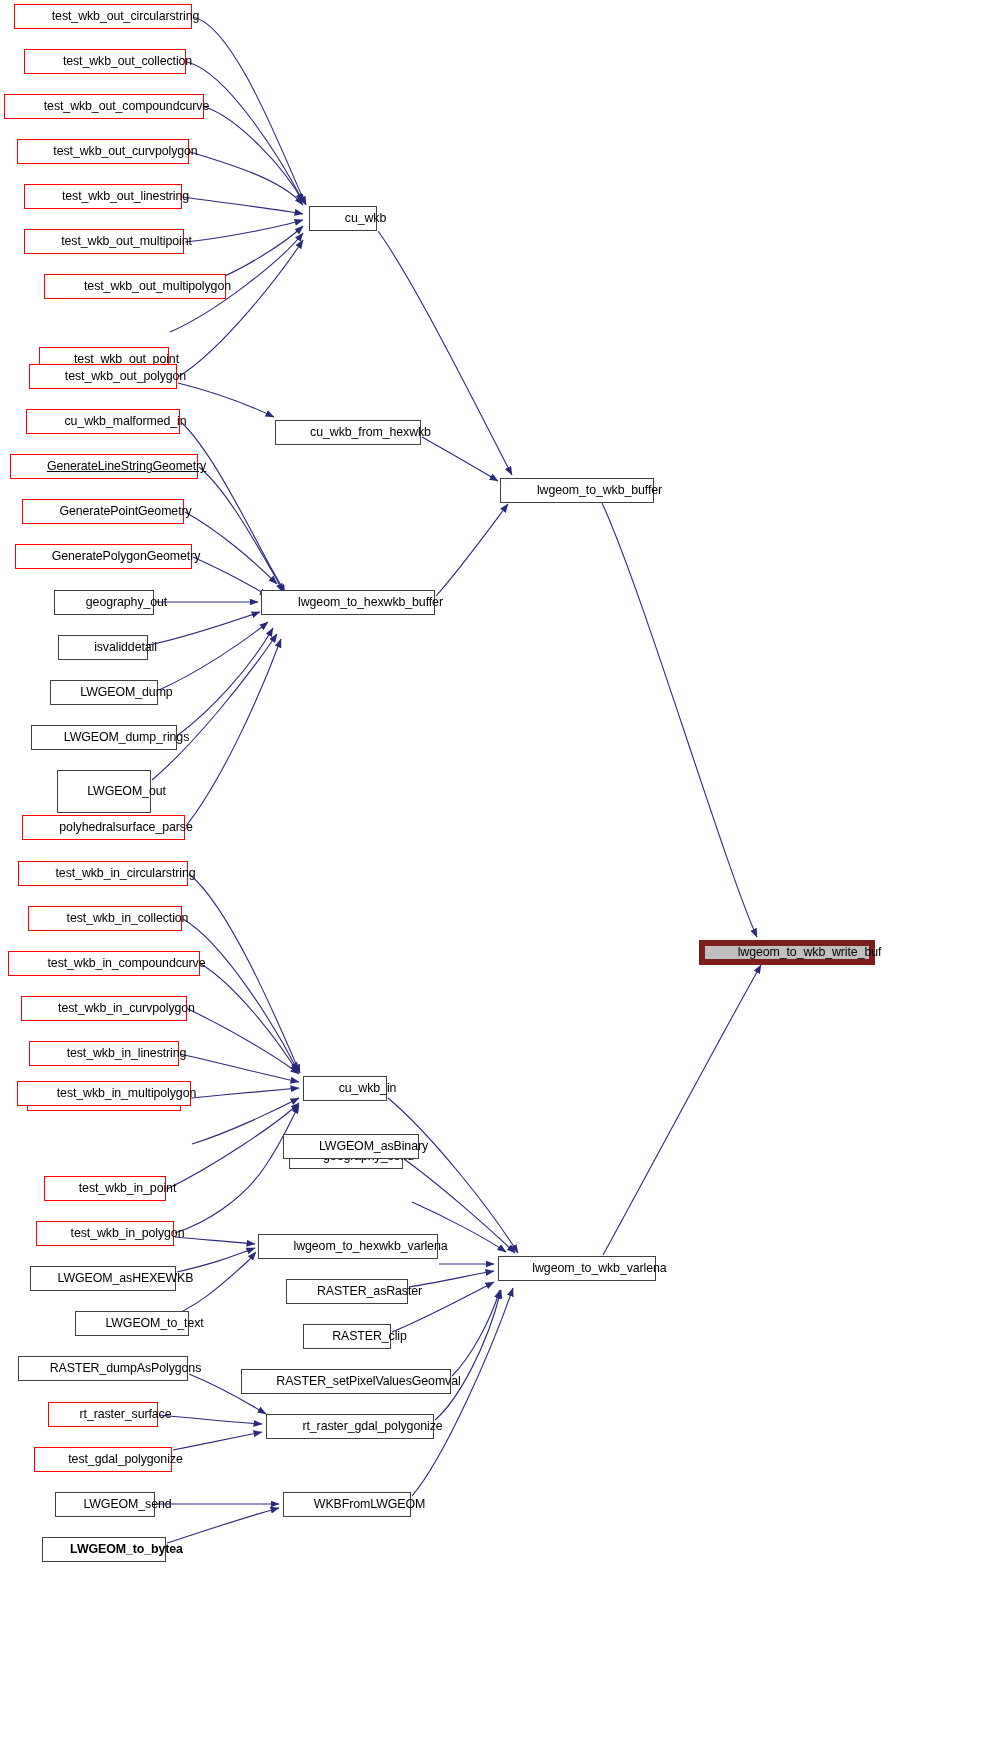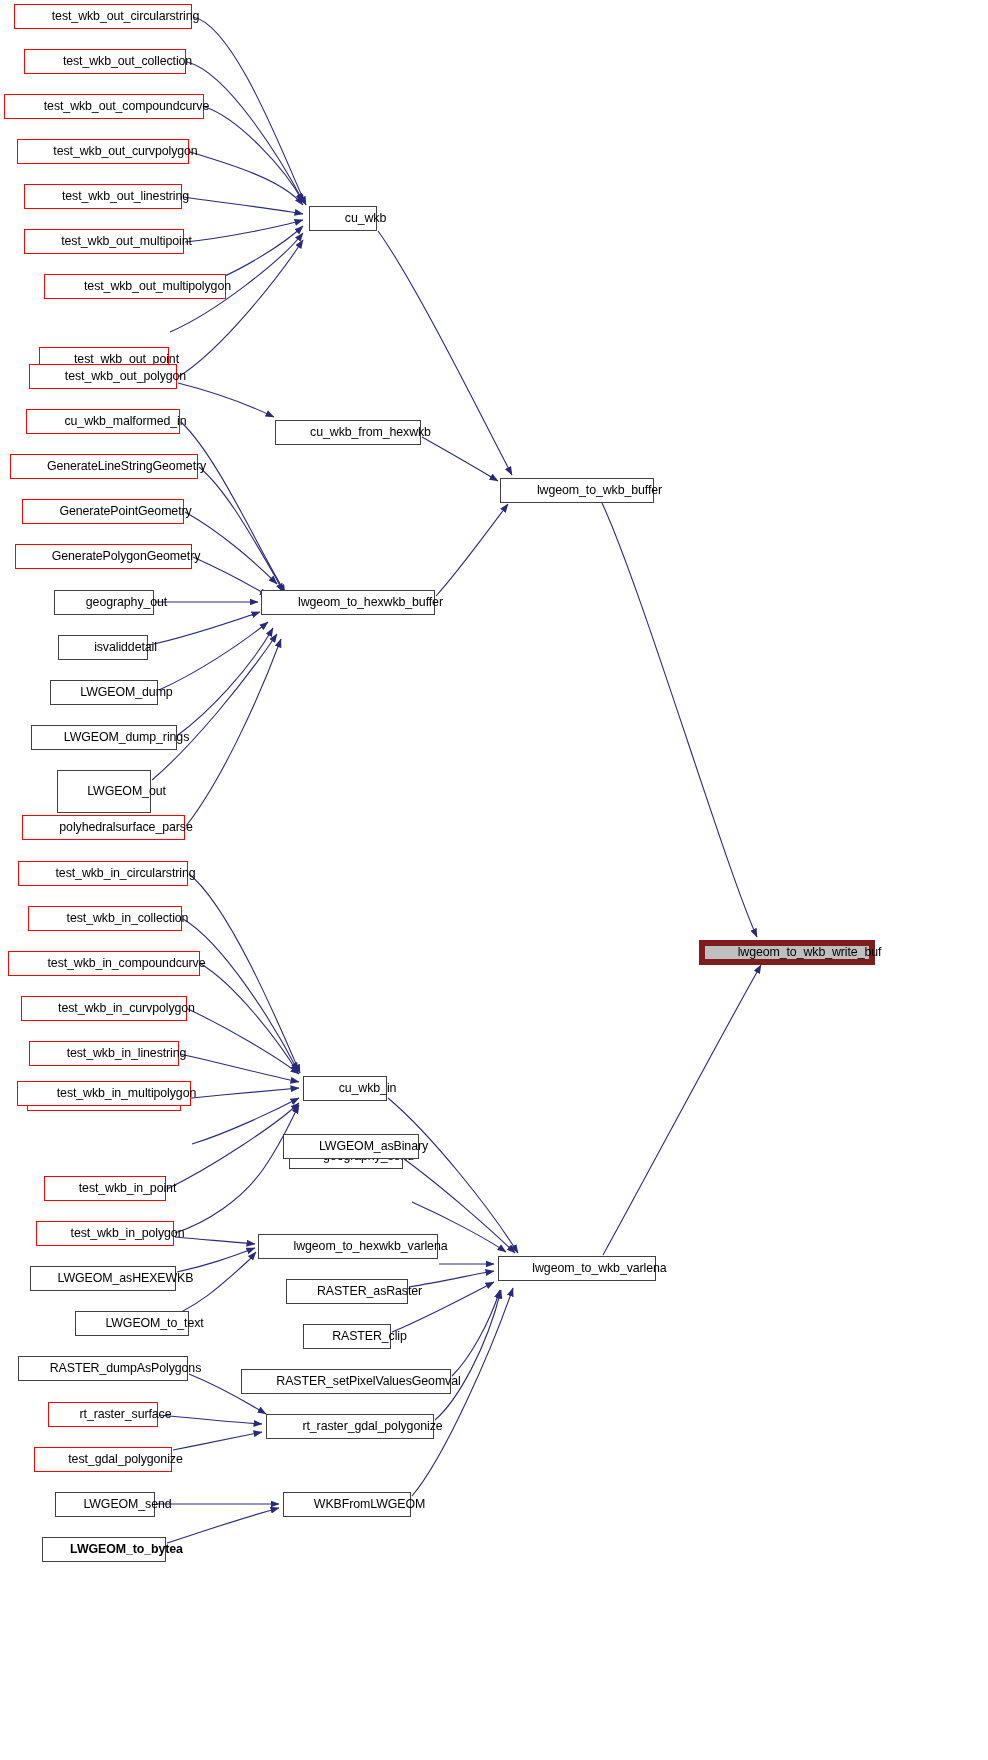--- a/index.html
+++ b/index.html
@@ -135,21 +135,21 @@
       </div>
       <div class="node red" style="left: 39px; top: 313px; width: 130px; height: 25px; margin-top: 34px;">
         <span>test_wkb_out_point</span>
       </div>
       <div class="node red" style="left: 29px; top: 364px; width: 148px; height: 25px;">
         <span>test_wkb_out_polygon</span>
       </div>
       <div class="node red" style="left: 26px; top: 409px; width: 154px; height: 25px;">
         <span>cu_wkb_malformed_in</span>
       </div>
-      <div class="node red" style="left: 10px; top: 454px; width: 188px; height: 25px;">
+      <div class="node red" style="left: 10px; top: 454px; width: 188px; height: 25px; text-decoration: underline;">
         <span>GenerateLineStringGeometry</span>
       </div>
       <div class="node red" style="left: 22px; top: 499px; width: 162px; height: 25px;">
         <span>GeneratePointGeometry</span>
       </div>
       <div class="node red" style="left: 15px; top: 544px; width: 177px; height: 25px;">
         <span>GeneratePolygonGeometry</span>
       </div>
       <div class="node" style="left: 54px; top: 590px; width: 100px; height: 25px;">
         <span>geography_out</span>

